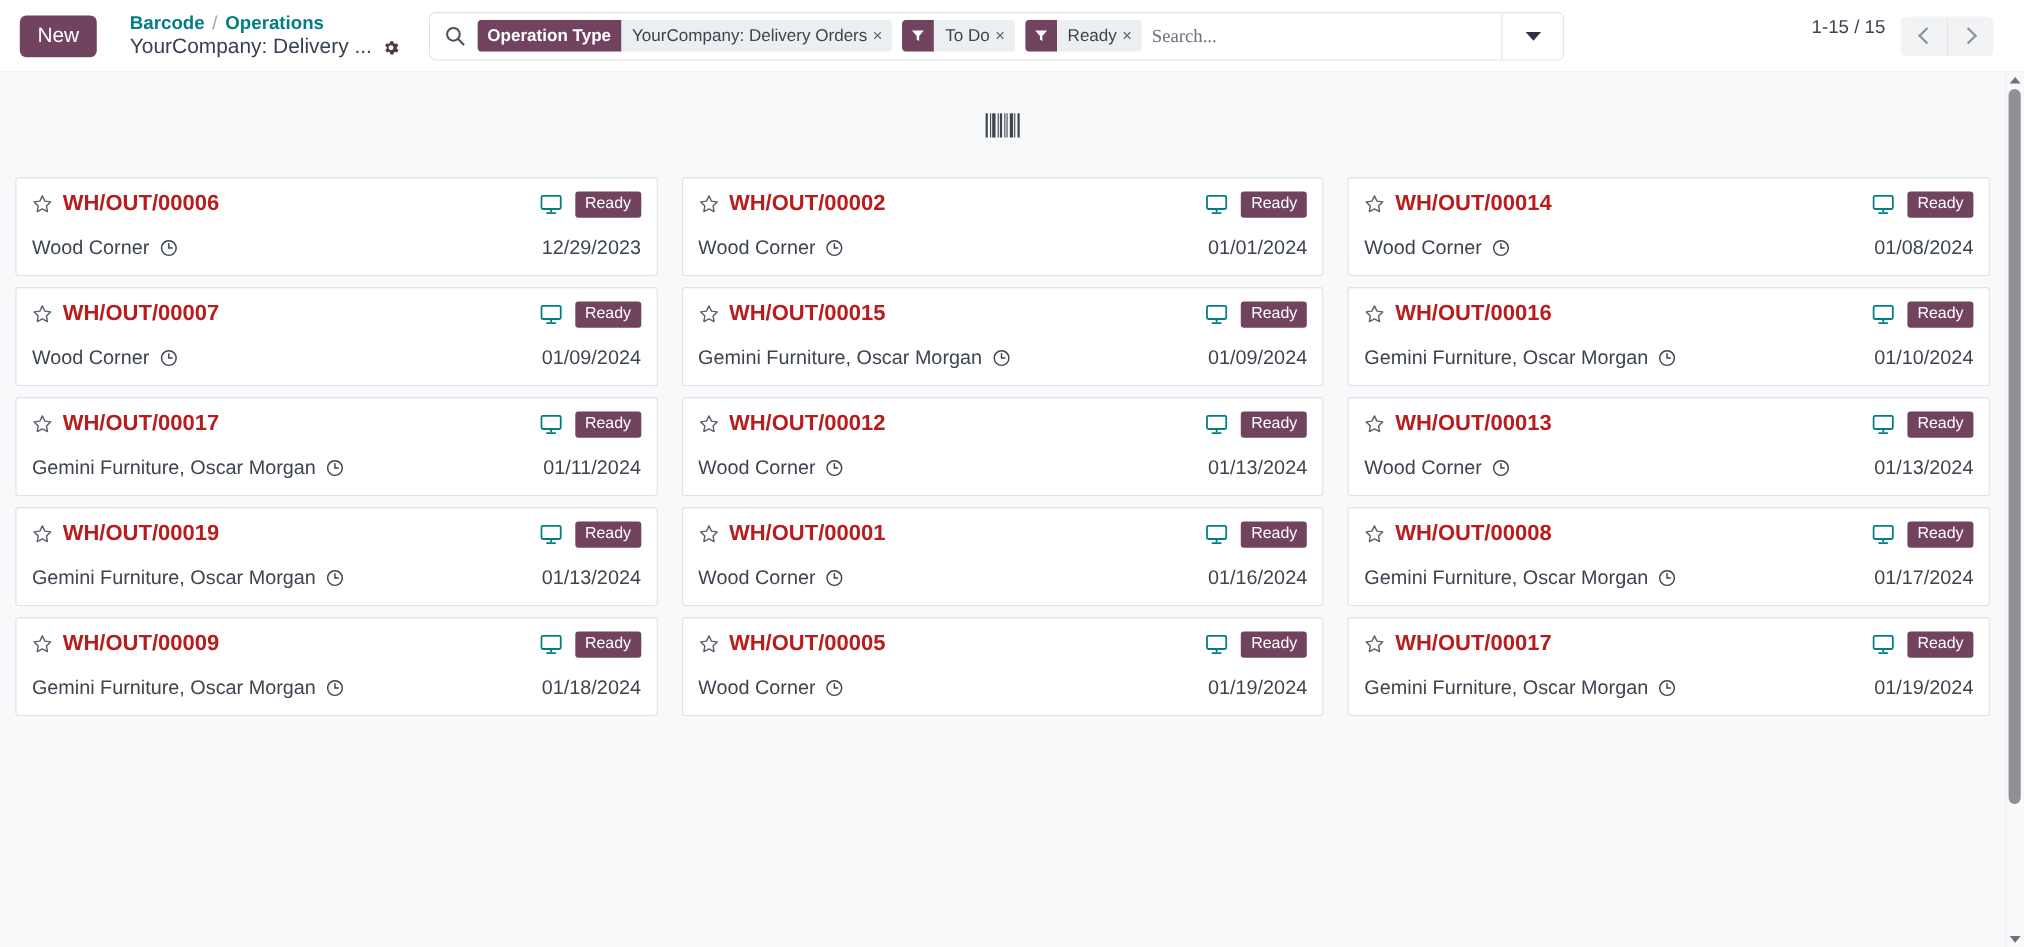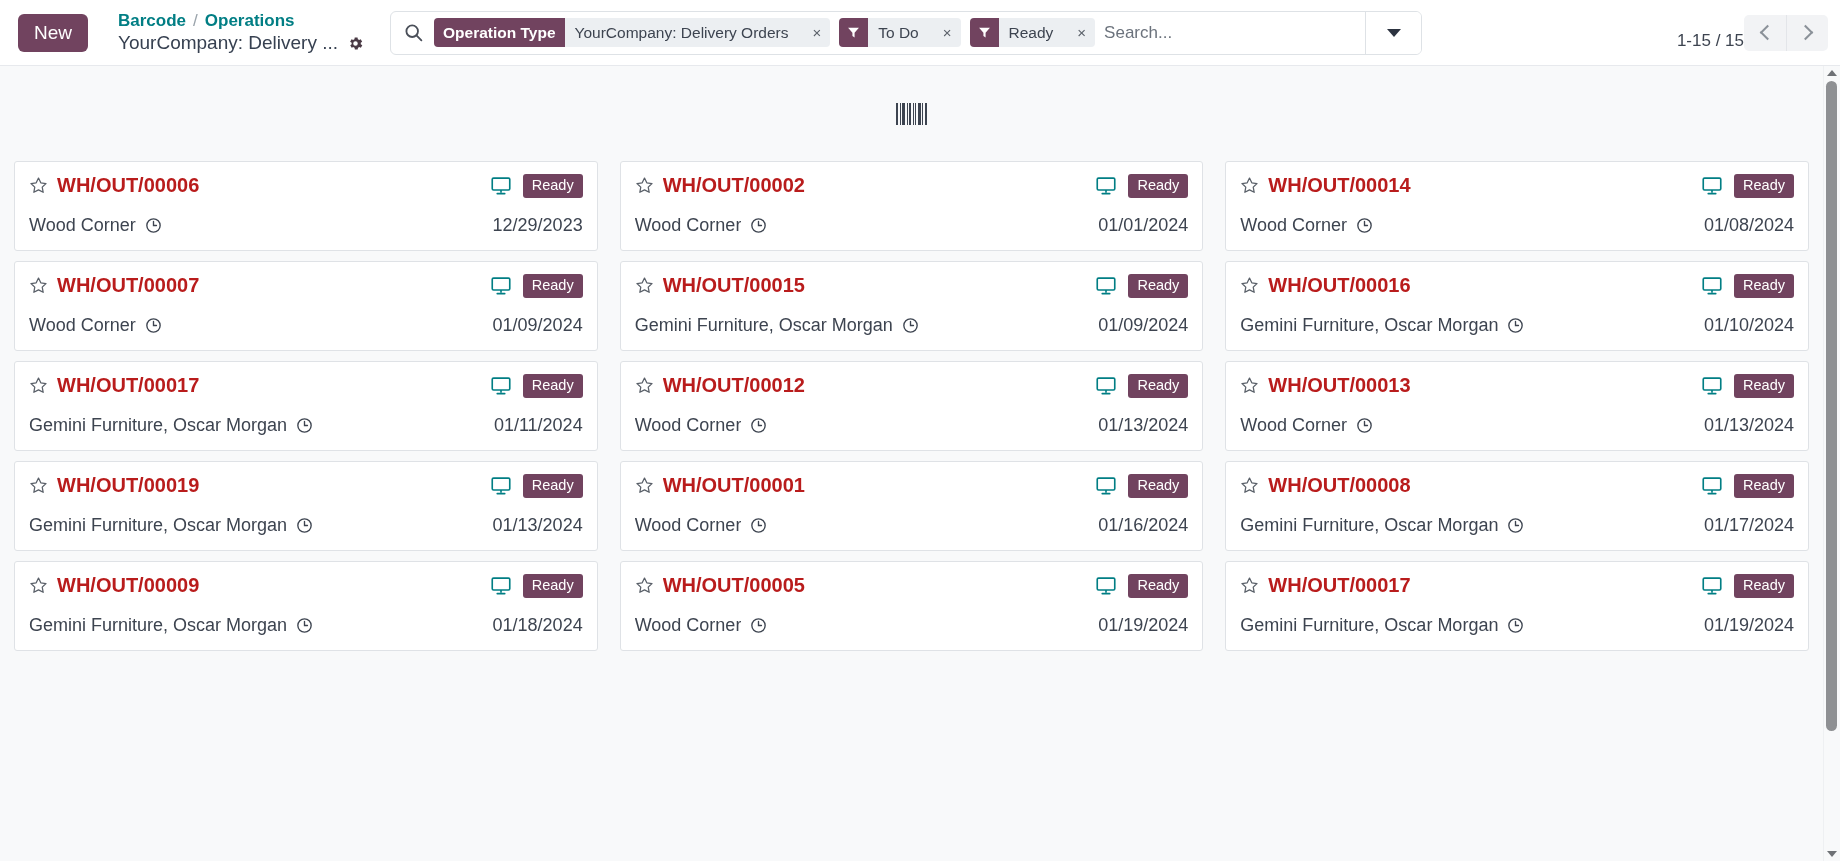--- a/index.html
+++ b/index.html
@@ -114,39 +114,39 @@
     align-items: center;
     padding: 0 9px;
     white-space: nowrap;
   }
   .facet-key.icononly { padding: 0 8px; }
   .facet-val {
     background: #eceff2;
     color: #3d4450;
     display: flex;
     align-items: center;
-    gap: 24px;
+    gap: 5px;
     padding: 0 9px 0 10px;
     white-space: nowrap;
     cursor: pointer;
   }
   .facet-x {
     font-size: 15px;
     color: #5a6069;
     line-height: 1;
     cursor: pointer;
   }
   .filter-glyph { width: 13px; height: 13px; display: block; }
   .filter-glyph svg { display:block; width:100%; height:100%; }
 
   .search-input {
     flex: 1 1 auto;
     border: none;
     outline: none;
-    font-family: Liberation Sans, sans-serif;
+    font-family: Liberation Serif, serif;
     font-size: 17px;
     color: #3d4450;
     background: transparent;
     min-width: 40px;
   }
   .search-input::placeholder { color: #6b727c; opacity: 1; }
 
   .search-toggle {
     flex: none;
     width: 56px;
@@ -160,24 +160,24 @@
   .caret-down {
     width: 0; height: 0;
     border-left: 7px solid transparent;
     border-right: 7px solid transparent;
     border-top: 8px solid #2c3340;
   }
 
   
   .pager {
     position: absolute;
-    right: 12px;
-    display: flex;
-    align-items: flex-end;
-    gap: 0;
+    right: 28px;
+    display: flex;
+    align-items: flex-start;
+    gap: 14px;
   }
   .pager-count {
     font-size: 17px;
     color: #3d4450;
     white-space: nowrap;
   }
   .pager-btns { display: flex; }
   .pg-btn {
     width: 42px; height: 36px;
     background: #f2f3f5;

